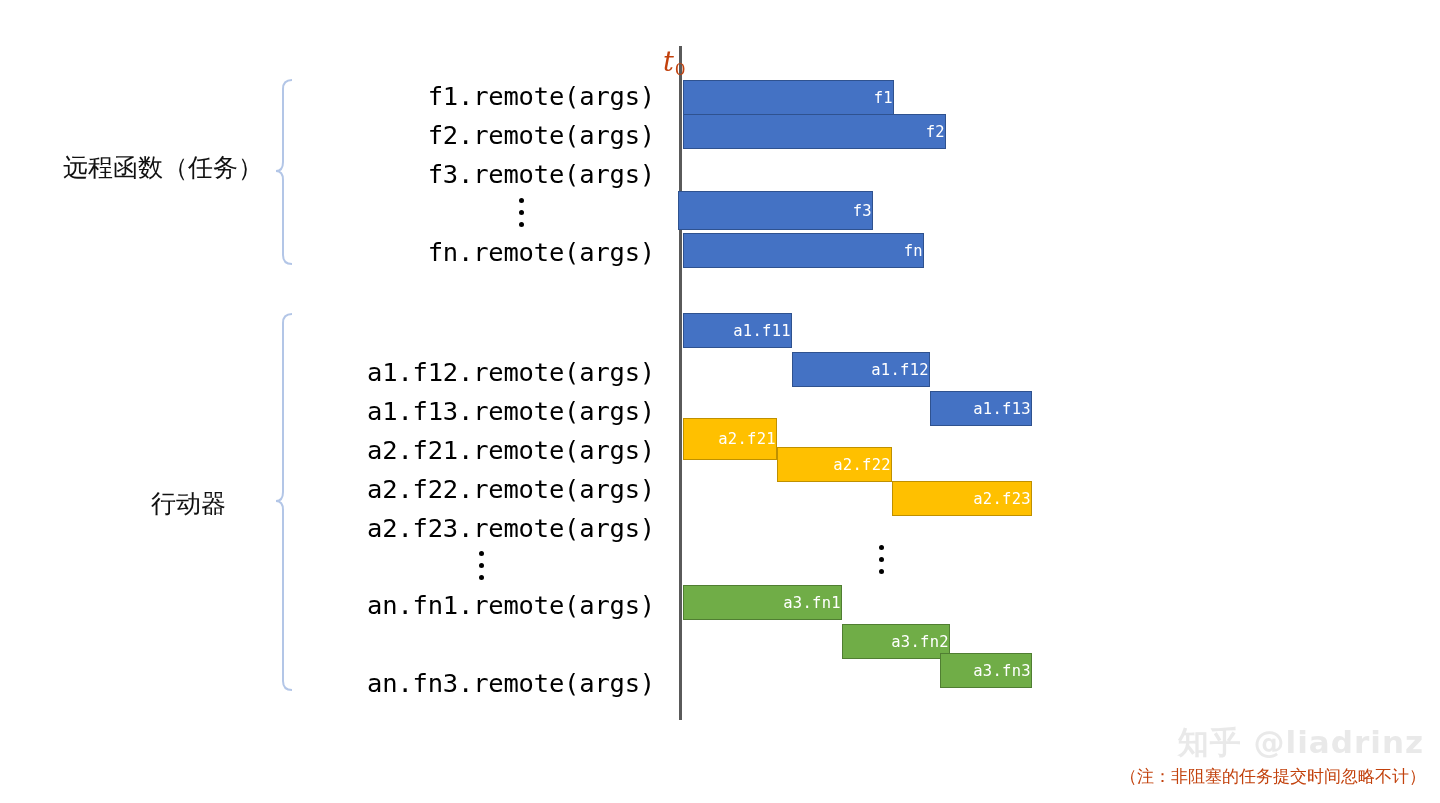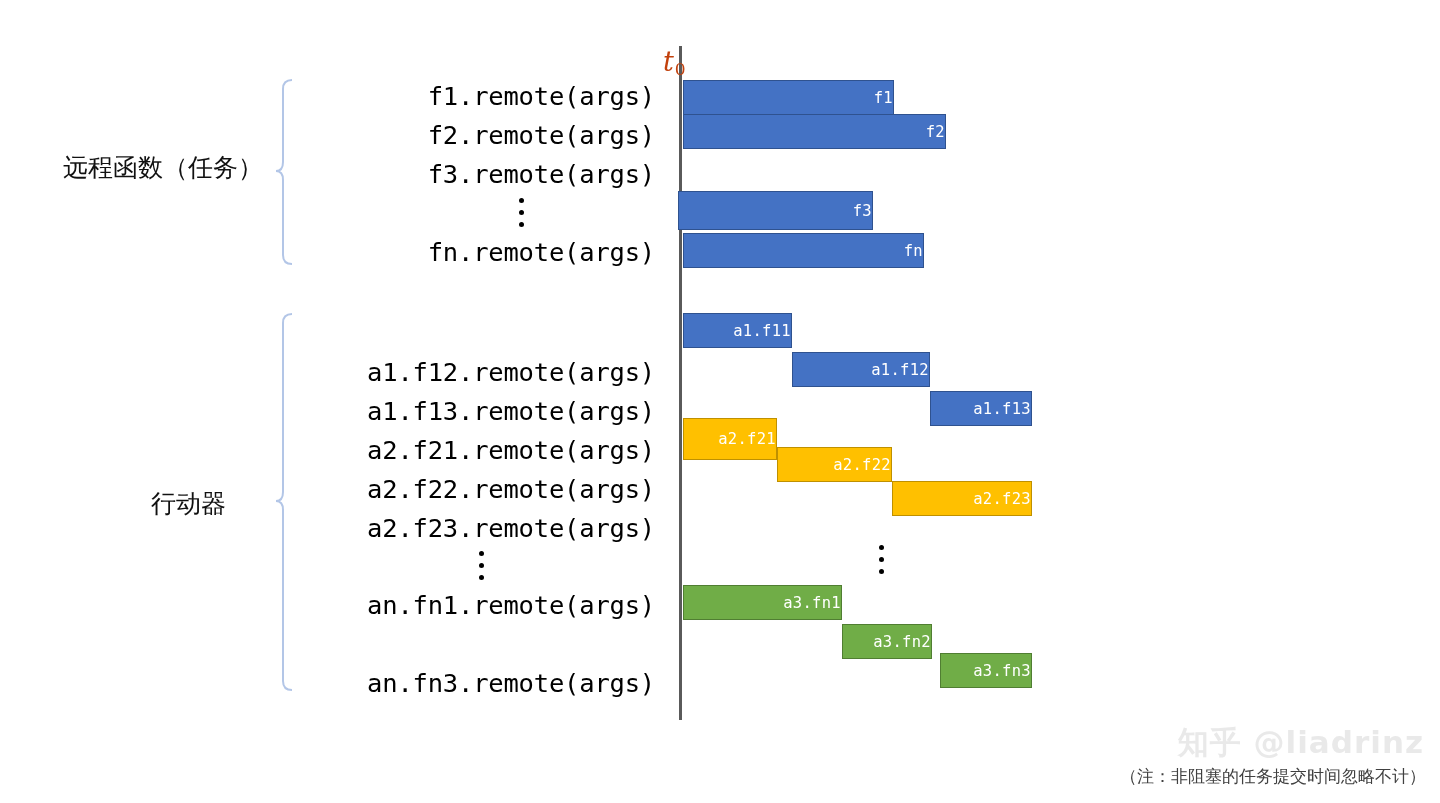--- a/index.html
+++ b/index.html
@@ -120,21 +120,21 @@
     letter-spacing: 1px;
     white-space: nowrap;
     font-weight: 700;
   }
   .note {
     position: absolute;
     right: 14px;
     top: 765px;
     font-family: "DejaVu Sans", sans-serif;
     font-size: 17px;
-    color: #404040;
+    color: #c2410c;
     white-space: nowrap;
   }
 </style>
 </head>
 <body>
 
 <div id="canvas">
 
   <div class="axis-line"></div>
   <div class="axis-label">
@@ -216,21 +216,21 @@
       </div>
       <div class="bar orange" style="left: 777px; width: 115px; top: 447px; height: 35px;">
         <span>a2.f22</span>
       </div>
       <div class="bar orange" style="left: 892px; width: 140px; top: 481px; height: 35px;">
         <span>a2.f23</span>
       </div>
       <div class="bar green" style="left: 683px; width: 159px; top: 585px; height: 35px;">
         <span>a3.fn1</span>
       </div>
-      <div class="bar green" style="left: 842px; width: 90px; top: 624px; height: 35px;">
+      <div class="bar green" style="left: 842px; width: 108px; top: 624px; height: 35px;">
         <span>a3.fn2</span>
       </div>
       <div class="bar green" style="left: 940px; width: 92px; top: 653px; height: 35px;">
         <span>a3.fn3</span>
       </div>
     </div>
 
   <div class="watermark">知乎 @liadrinz</div>
   <div class="note">（注：非阻塞的任务提交时间忽略不计）</div>
 

